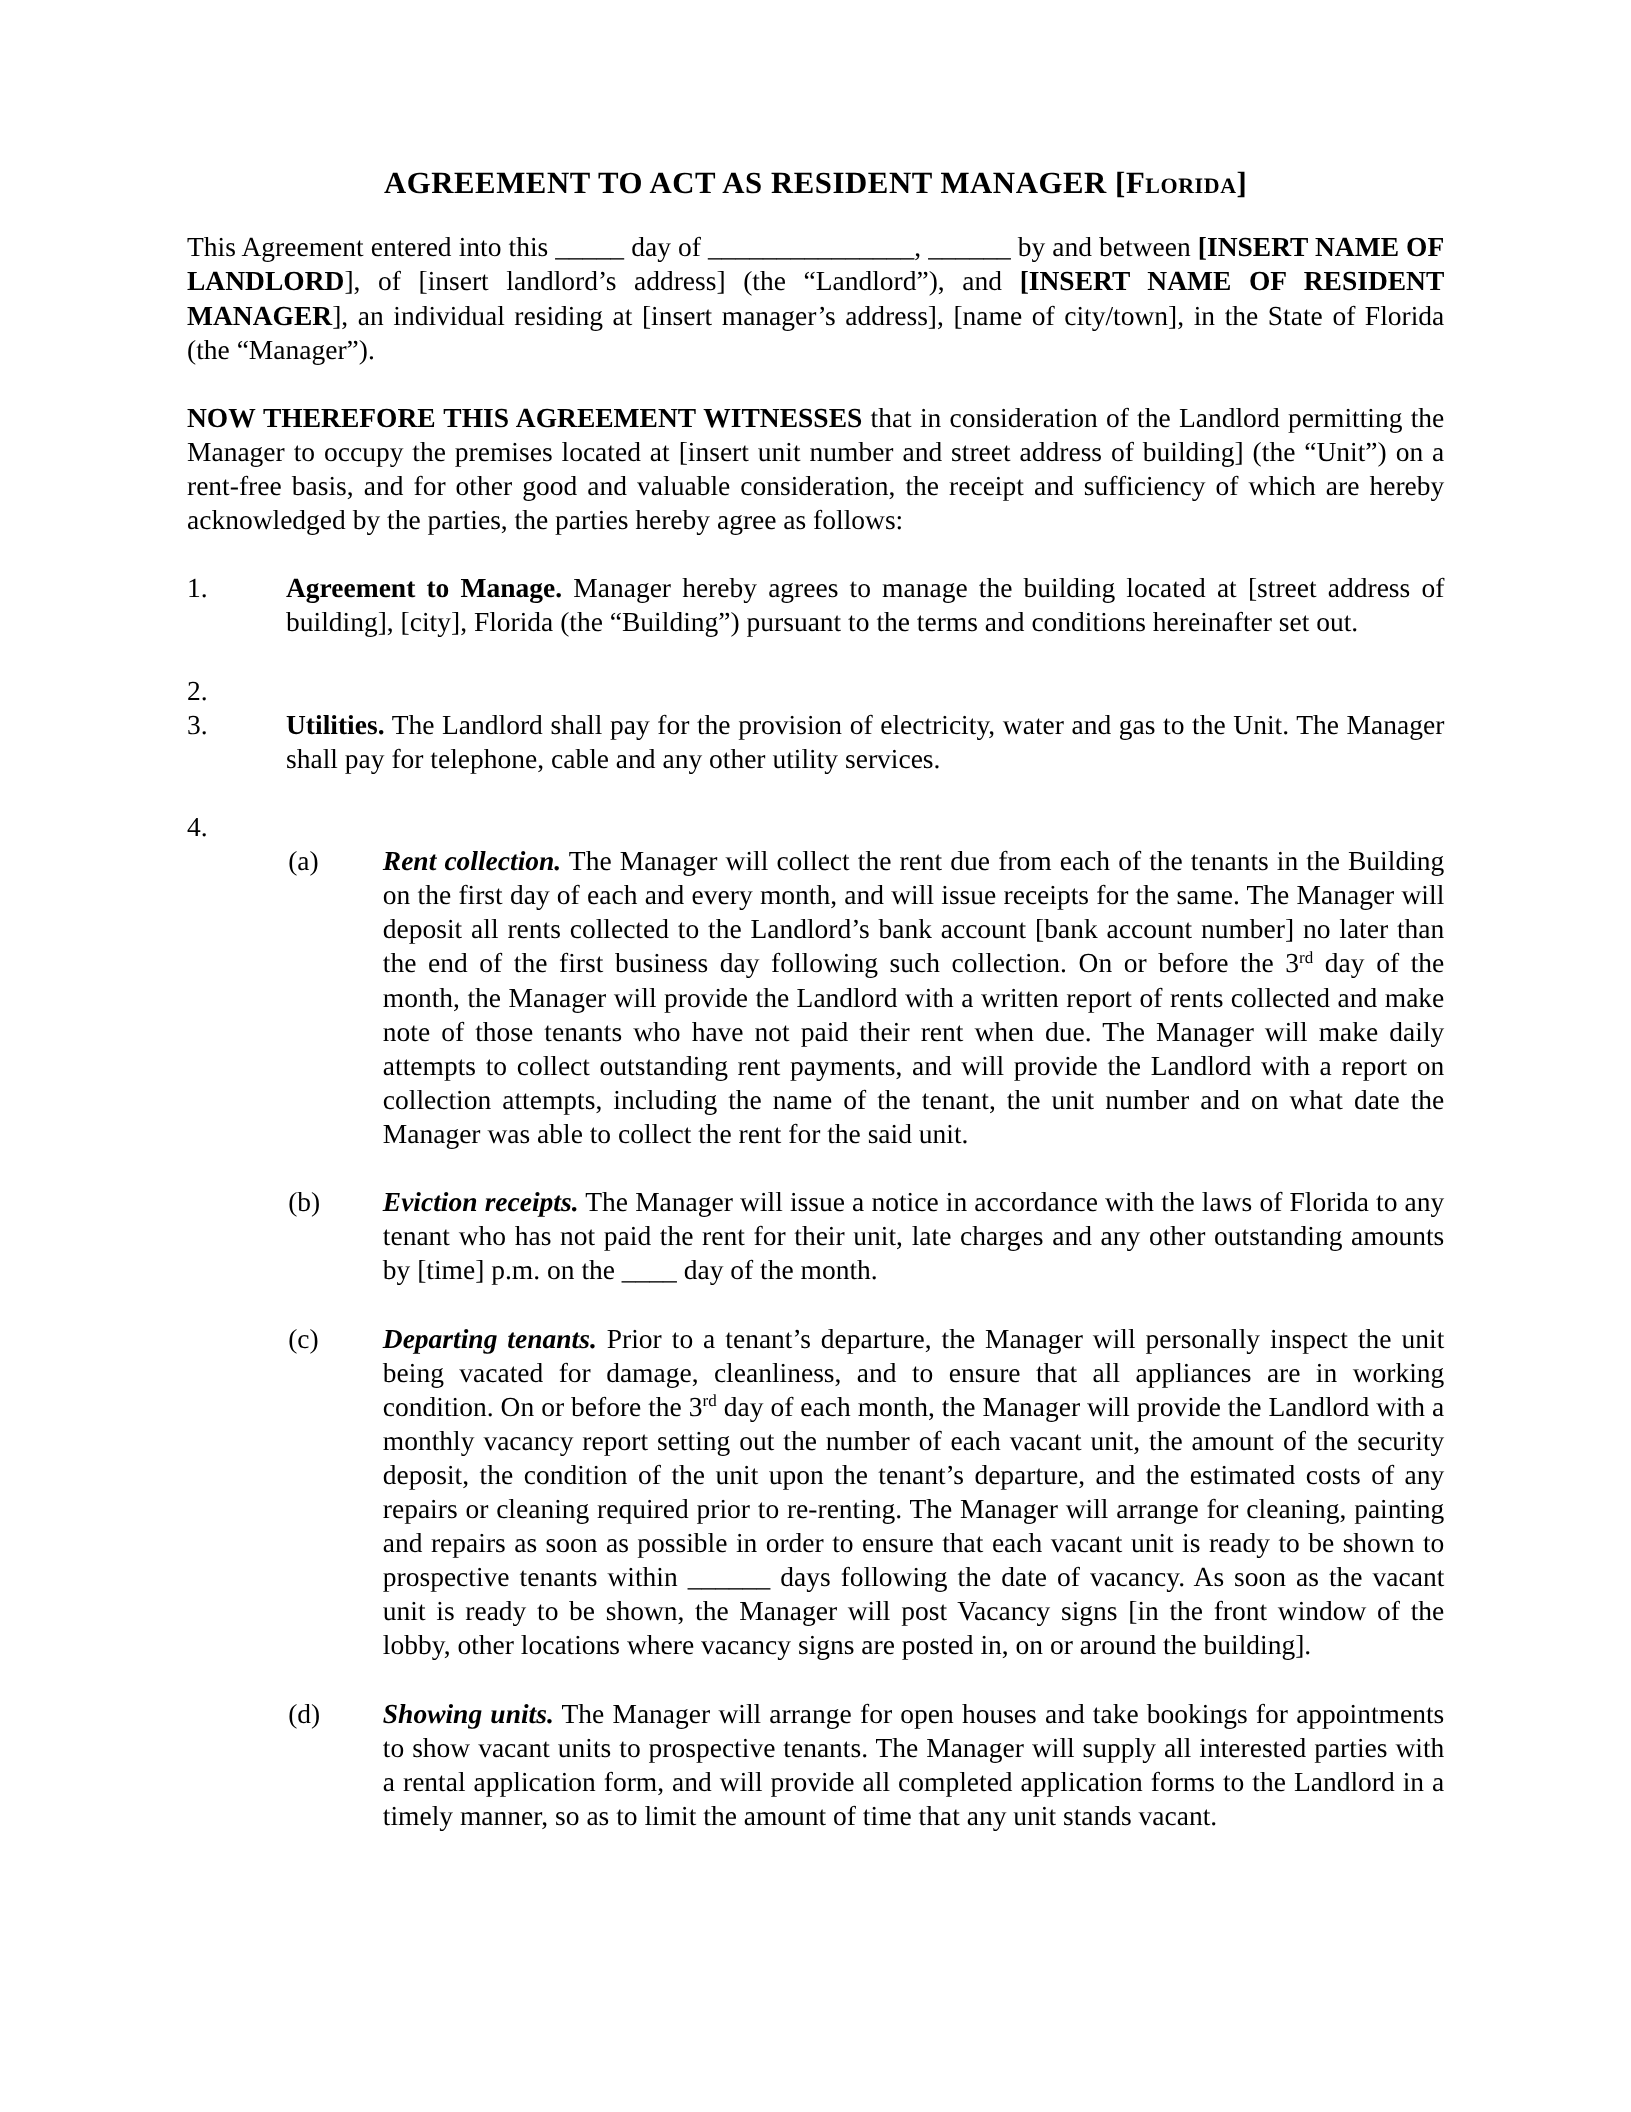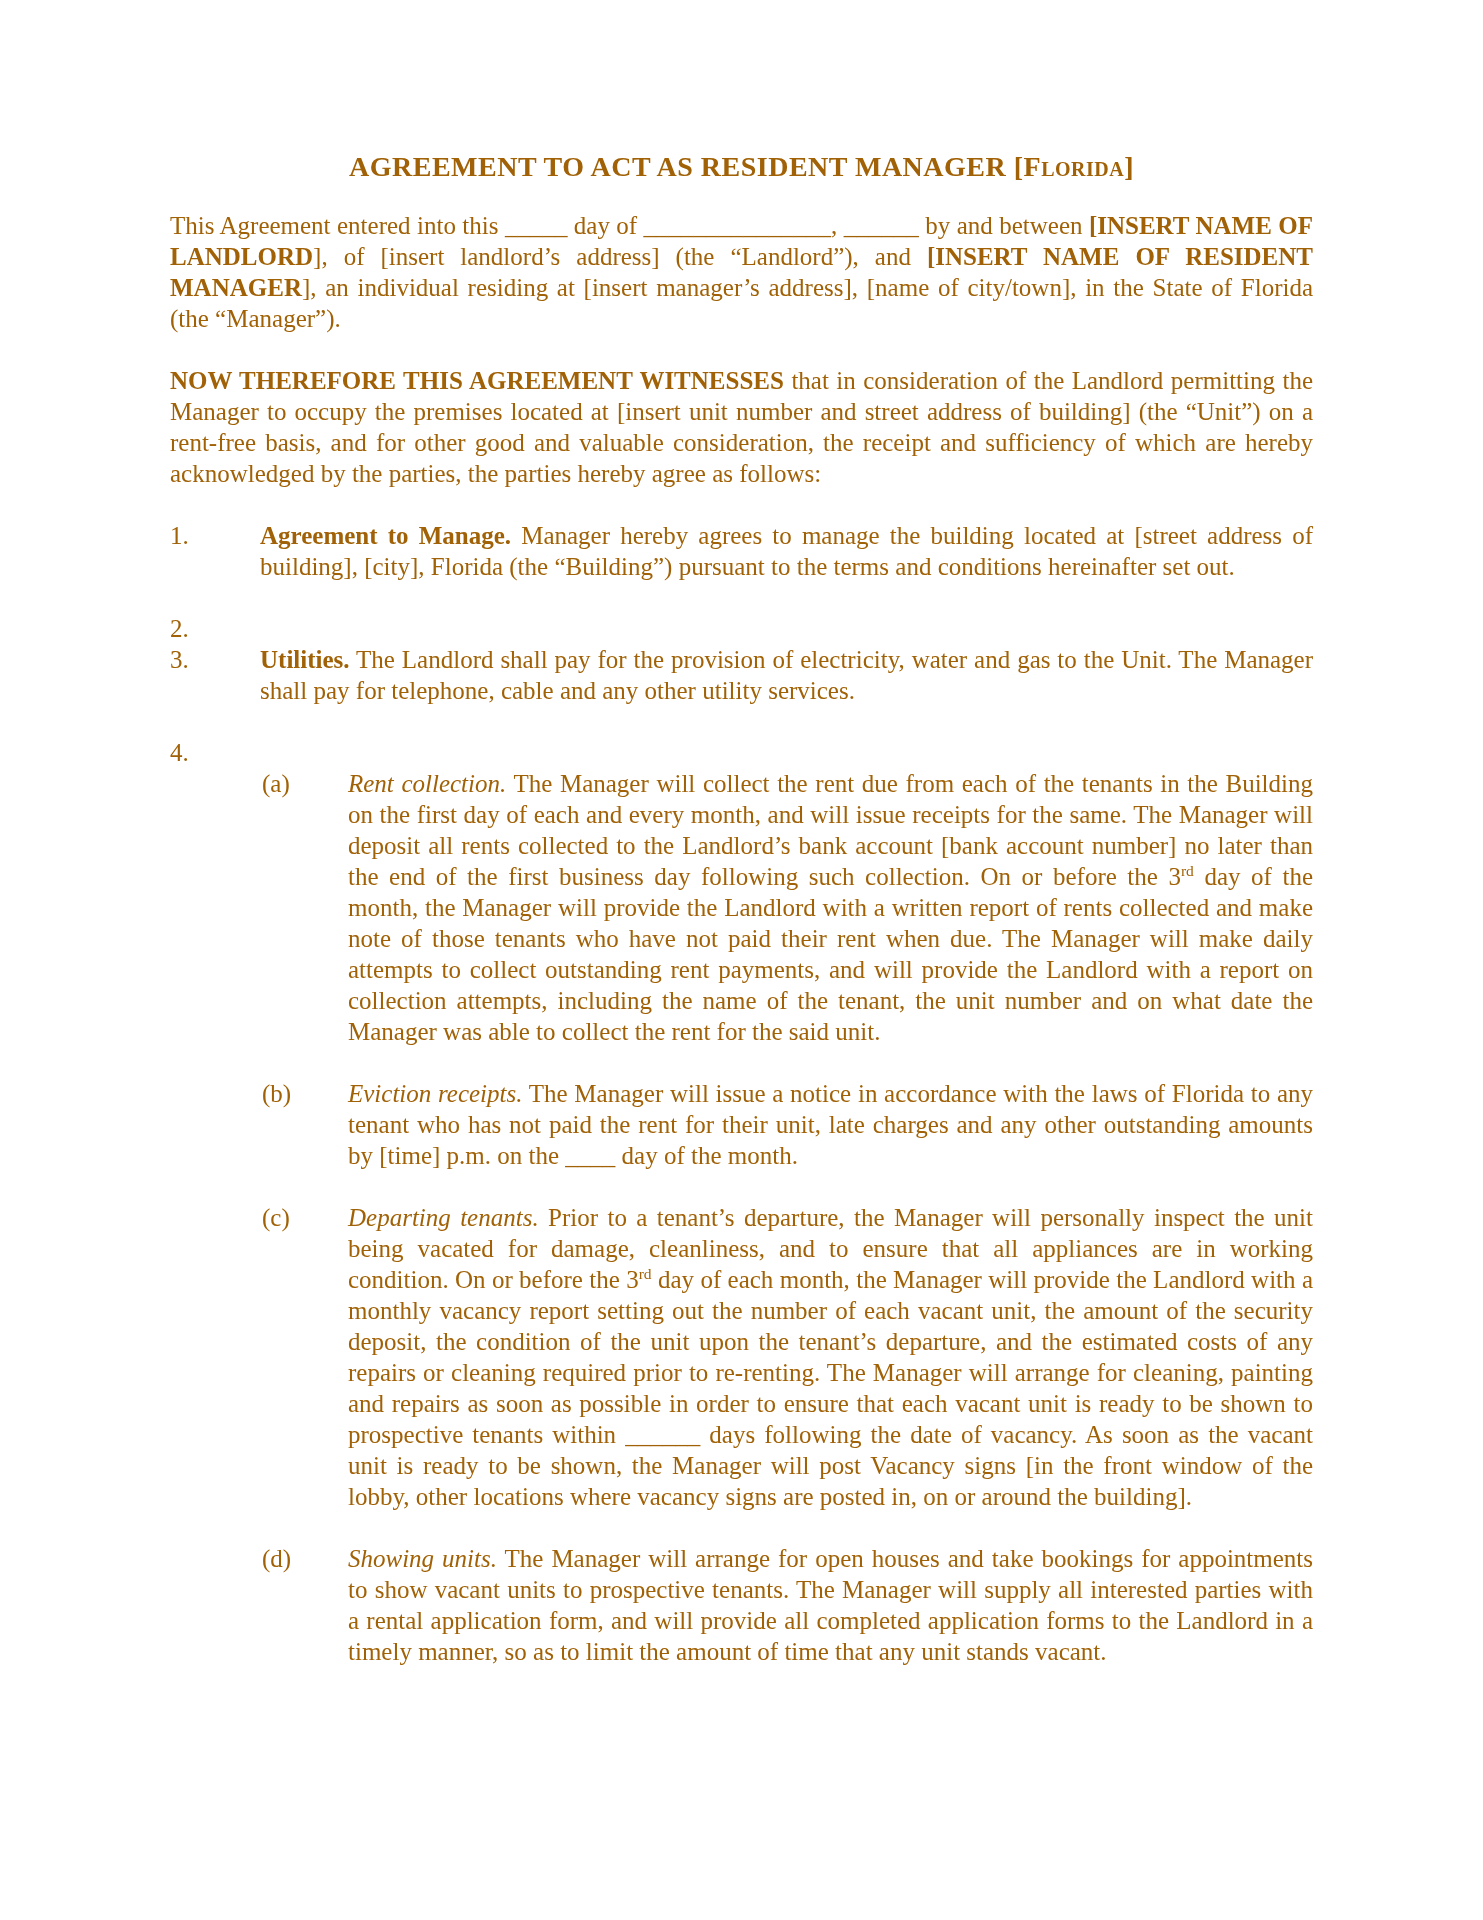--- a/index.html
+++ b/index.html
@@ -7,38 +7,38 @@
     position: relative;
     width: 1483px;
     height: 1920px;
     margin: 0 auto;
     background: #ffffff;
     box-sizing: border-box;
     padding: 150px 170px 0 170px;
     font-family: "Liberation Serif", "DejaVu Serif", serif;
     font-size: 25px;
     line-height: 31px;
-    color: #a16207;
+    color: #000000;
     overflow: hidden;
   }
   .title {
     font-size: 28px;
     font-weight: bold;
     text-align: center;
     margin: 0 0 26px 0;
     line-height: 34px;
     letter-spacing: 0.5px;
   }
   .sc { font-variant: small-caps; }
   p.para, .body {
     margin: 0 0 31px 0;
     text-align: justify;
   }
   .b { font-weight: bold; }
-  .i { font-style: italic; }
+  .i { font-style: italic; font-weight: bold; }
   sup {
     font-size: 0.62em;
     line-height: 0;
     vertical-align: baseline;
     position: relative;
     top: -0.55em;
   }
   .item {
     display: grid;
     grid-template-columns: 90px 1fr;

